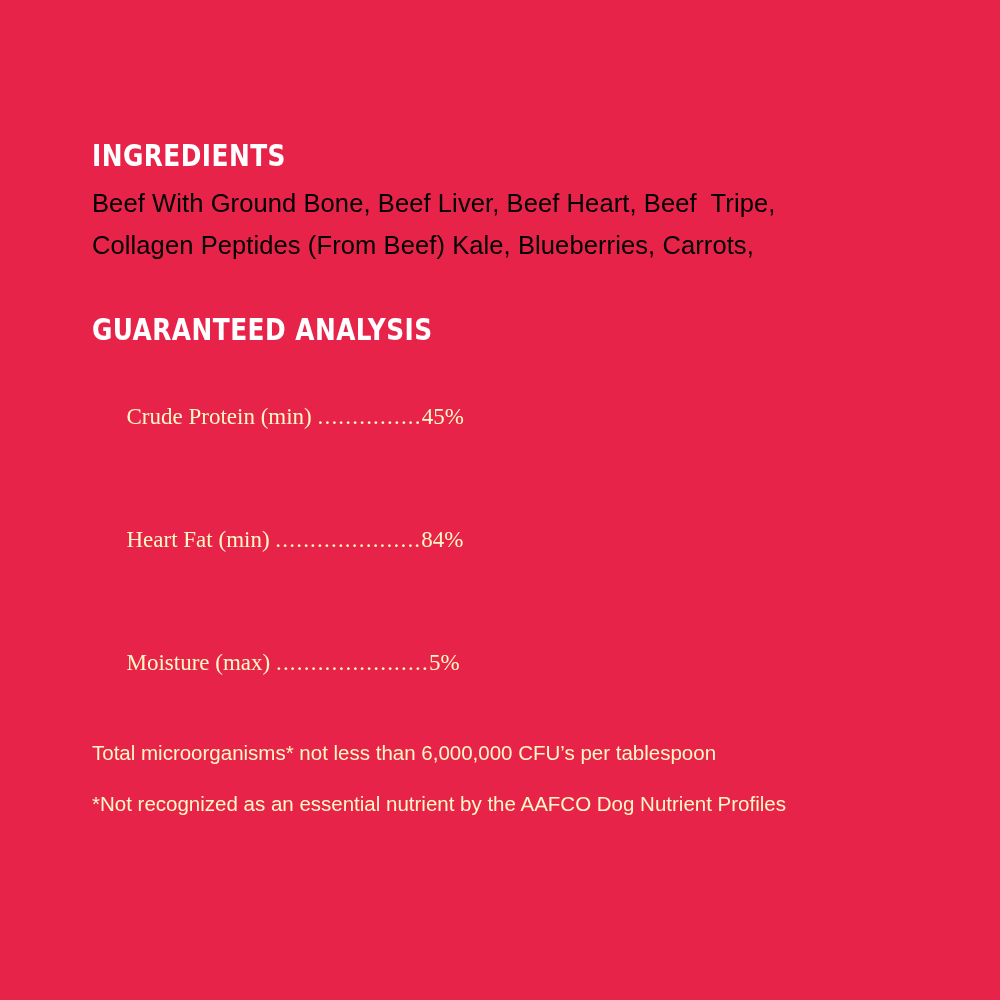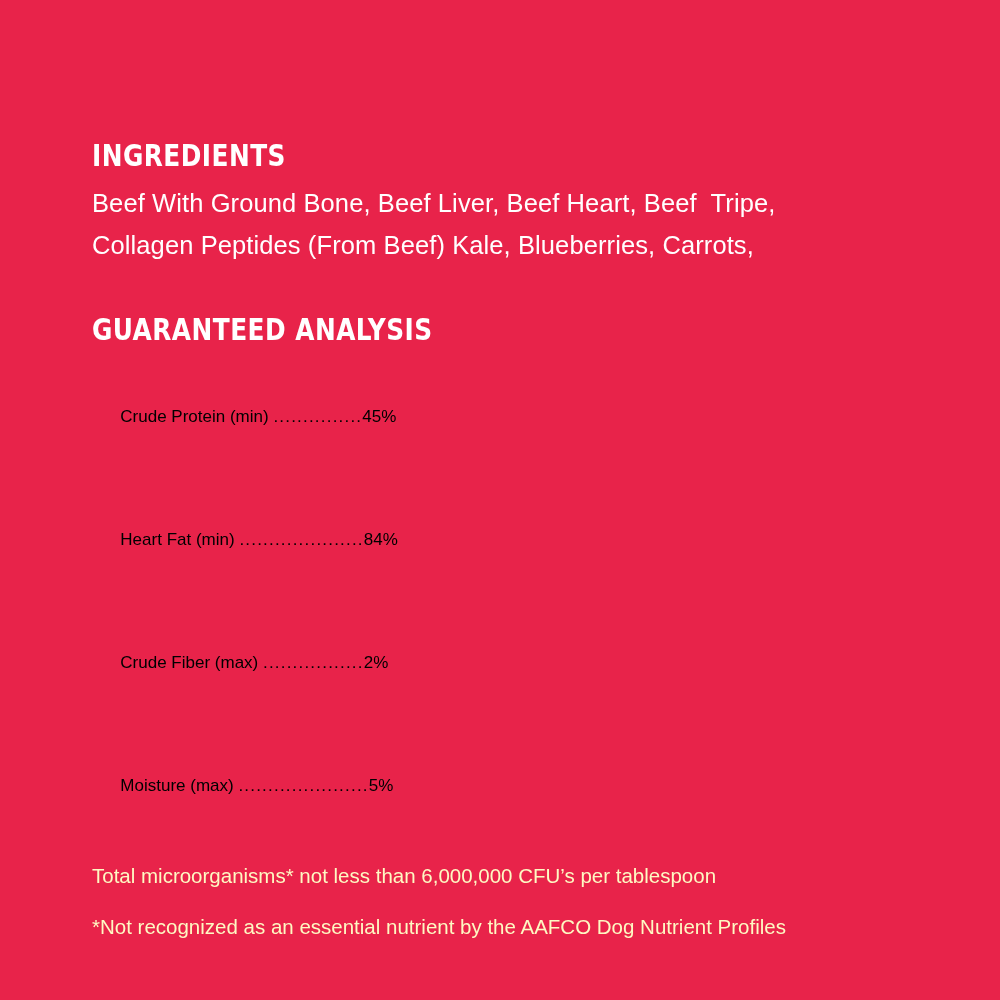--- a/index.html
+++ b/index.html
@@ -35,35 +35,35 @@
     margin-bottom: 10px;
   }
 
   
   .body-line {
     font-family: "Liberation Sans", sans-serif;
     font-size: 25.5px;
     font-weight: 400;
     line-height: 42px;
     letter-spacing: 0.1px;
-    color: #ffffff;
+    color: #000000;
     white-space: pre;
   }
 
   .ingredients-block { margin-bottom: 48px; }
   .ingredients-block .body-line { line-height: 42px; }
 
   
   .ga-block { margin-bottom: 10px; }
   .ga-row {
-    font-family: Liberation Sans, sans-serif;
-    font-size: 17px;
+    font-family: Liberation Serif, serif;
+    font-size: 23px;
     line-height: 41px;
     white-space: pre;
-    color: #000000;
+    color: #fef9c3;
   }
   .ga-row .dots { letter-spacing: 1.2px; }
 
   .note-line {
     font-family: "Liberation Sans", sans-serif;
     font-size: 20.5px;
     line-height: 34px;
     color: #fef9c3;
     margin-top: 12px;
   }
@@ -83,23 +83,20 @@
   <section class="ga-block">
     <h2 class="section-heading">GUARANTEED ANALYSIS</h2>
 
     <div class="ga-row">
       <span>Crude Protein (min) </span><span class="dots">...............</span><span>45%</span>
     </div>
     <div class="ga-row">
       <span>Heart Fat (min) </span><span class="dots">.....................</span><span>84%</span>
     </div>
     <div class="ga-row">
-      <span>Crude Fiber (max) </span><span class="dots">.................</span><span>2%</span>
-    </div>
-    <div class="ga-row">
       <span>Moisture (max) </span><span class="dots">......................</span><span>5%</span>
     </div>
 
     <div class="note-line">Total microorganisms* not less than 6,000,000 CFU’s per tablespoon</div>
     <div class="note-line second">*Not recognized as an essential nutrient by the AAFCO Dog Nutrient Profiles</div>
   </section>
 
 </div>
 
 </body></html>

